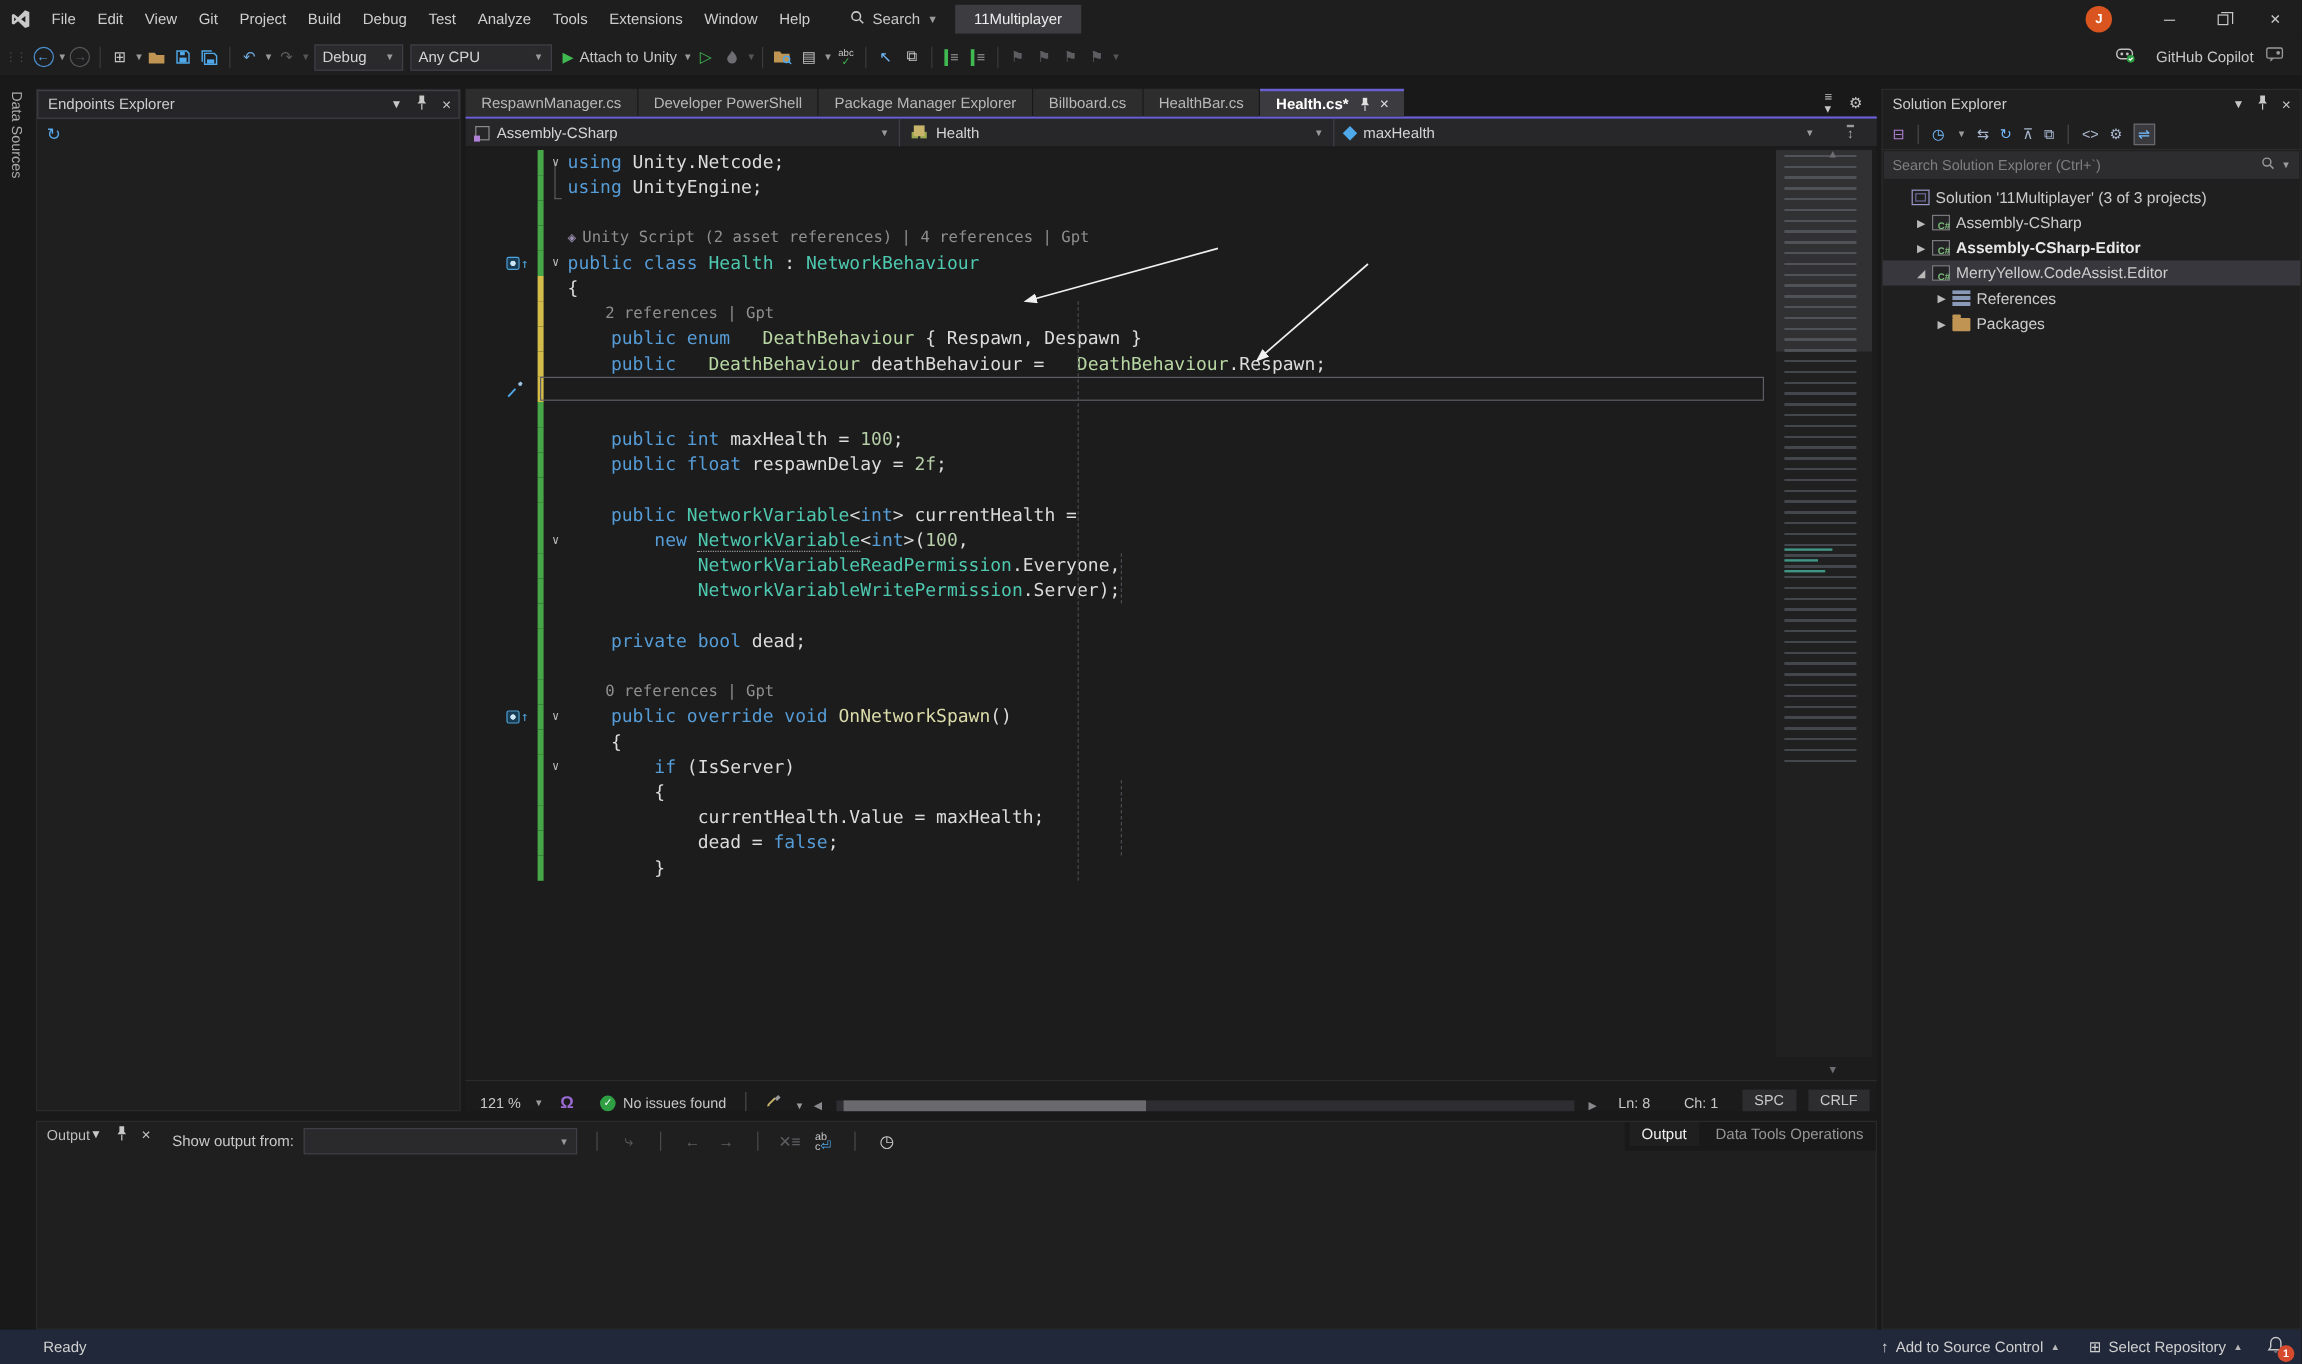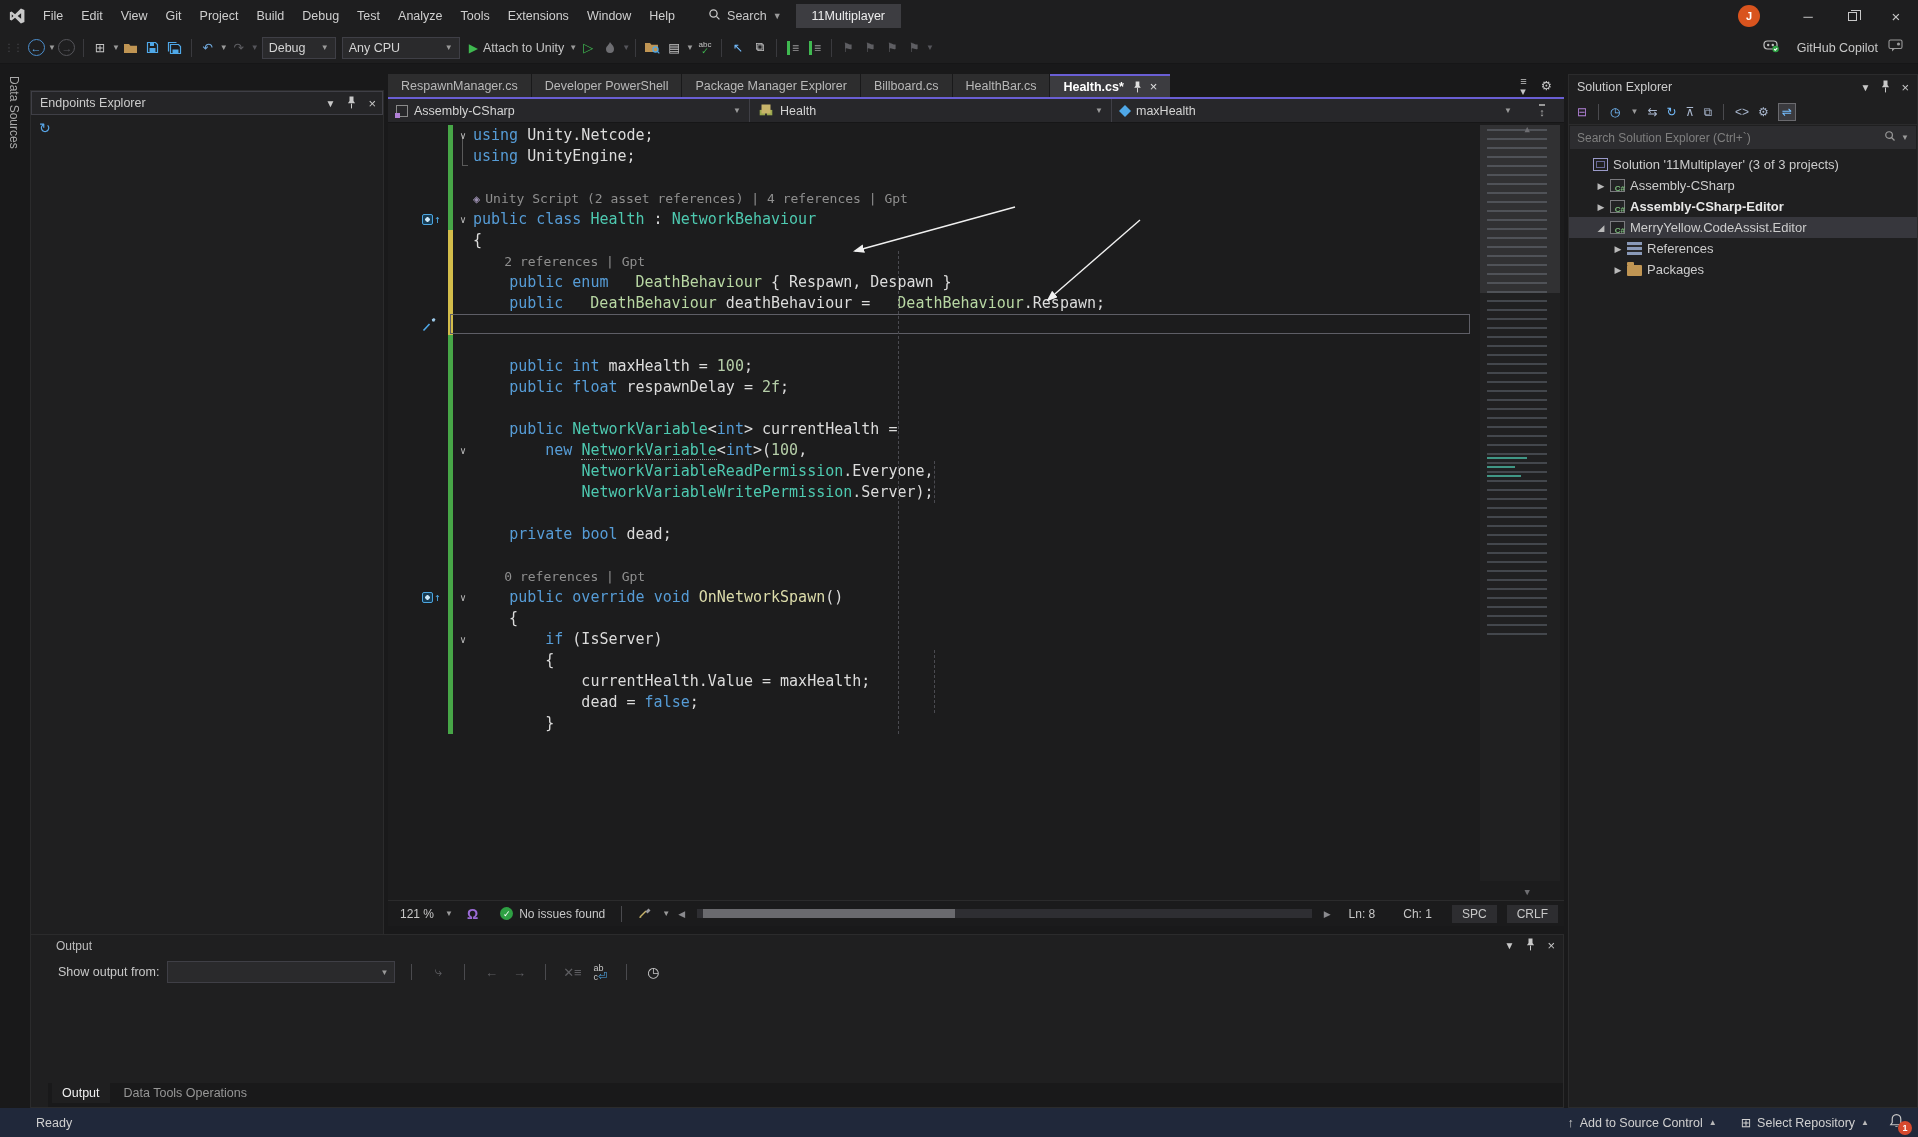--- a/index.html
+++ b/index.html
@@ -56,21 +56,21 @@
   
   .main{position:absolute;left:0;top:64px;width:1918px;height:1044px;background:var(--dock);}
   .left-rail{position:absolute;left:0;top:0;width:30px;height:100%;}
   .vtext{position:absolute;top:12px;left:7px;writing-mode:vertical-rl;font-size:12px;color:#ABABAB;}
 
   
   .toolwin{position:absolute;background:var(--panel);border:1px solid #2B2B2C;}
   .tw-header{height:24px;display:flex;align-items:center;padding:0 6px 0 8px;font-size:12.5px;color:#CCC;
     border:1px solid var(--border);background:#252527;}
   .tw-hicons{margin-left:auto;display:flex;align-items:center;gap:12px;color:#C8C8C8;font-size:10px;}
-  .endpoints{left:30px;top:26px;width:354px;height:852px;}
+  .endpoints{left:30px;top:10px;width:354px;height:852px;}
   .ep-toolbar{height:26px;display:flex;align-items:center;padding-left:8px;}
   .refresh-blue{color:#58A6E8;font-size:14px;}
 
   
   .editor-group{position:absolute;left:388px;top:10px;width:1176px;height:852px;display:flex;
     flex-direction:column;background:var(--editor);}
   .tabstrip{height:25px;display:flex;border-bottom:2px solid var(--purple);background:var(--dock);font-size:12.5px;justify-content:space-between;}
   .tab{display:flex;align-items:center;padding:0 13px;background:var(--tab);color:#B8B8B8;margin-right:1px;cursor:default;}
   .tab.active{background:var(--tabactive);color:#FFFFFF;font-weight:bold;border-top:2px solid var(--purple);}
   .tab-pin{margin-left:9px;display:flex;align-items:center;}
@@ -109,37 +109,37 @@
   .guide{position:absolute;width:0;border-left:1px dashed #4A4A50;}
   .using-bracket{position:absolute;left:74px;top:12px;width:6px;height:31px;
     border-left:1px solid #5A5A5A;border-bottom:1px solid #5A5A5A;}
   .minimap{position:absolute;right:4px;top:2px;width:80px;height:756px;background:#202021;}
   .mm-lines{position:absolute;left:7px;top:4px;width:60px;height:510px;
     background:repeating-linear-gradient(to bottom, rgba(150,162,178,.30) 0 2px, transparent 2px 9px);}
   .mm-viewport{position:absolute;left:0;right:0;top:0;height:168px;background:rgba(140,140,150,.16);}
   .mm-green{position:absolute;left:7px;width:40px;height:2px;background:#4EC9B0;opacity:.7;}
   .scroll-arrow{position:absolute;right:34px;color:#6E6E72;font-size:9px;}
 
-  .editor-statusbar{height:26px;display:flex;align-items:center;background:#1B1B1C;border-top:1px solid #2B2B2C;
+  .editor-statusbar{height:26px;display:flex;align-items:flex-end;background:#1B1B1C;border-top:1px solid #2B2B2C;
     font-size:12px;color:#C8C8C8;padding:0 6px;gap:8px;}
   .zoom-box{display:flex;align-items:center;gap:10px;padding:0 6px;}
   .omega{color:#9B6BD6;font-size:14px;font-weight:bold;}
   .issues{display:flex;align-items:center;gap:6px;margin-left:14px;}
   .chk-circle{width:13px;height:13px;border-radius:50%;background:#2EA043;color:#fff;font-size:9px;
     display:flex;align-items:center;justify-content:center;}
   .vdiv{width:1px;height:16px;background:#4A4A4E;margin:0 8px;}
   .hscroll{flex:1;height:9px;background:#2E2E32;position:relative;margin:0 4px;}
   .hthumb{position:absolute;left:1%;top:0;height:100%;width:41%;background:#6A6A6E;}
   .sb-arrow{color:#8A8A8E;font-size:9px;}
   .lnch{padding:0 10px;}
   .sb-chipbox{background:#2D2D30;padding:2px 10px;margin-left:2px;}
 
   
   .output{left:30px;top:870px;width:1534px;height:174px;background:var(--panel);border:1px solid #2B2B2C;
-    display:flex;flex-direction:column;padding-left:17px;}
+    display:flex;flex-direction:row;}
   .out-header{height:21px;display:flex;align-items:center;font-size:12px;color:#BDBDBD;padding:0 8px;}
   .out-toolbar{height:32px;display:flex;align-items:center;padding:0 10px;font-size:12.5px;gap:8px;}
   .out-combo{width:228px;height:22px;background:#2A2A2C;border:1px solid var(--border);display:flex;
     align-items:center;padding:0 6px;}
   .out-combo .caret{margin-left:auto;}
   .oi{display:inline-flex;align-items:center;justify-content:center;min-width:20px;color:#5E5E62;font-size:13px;}
   .oi.on{color:#C8C8C8;}
   .ww-ico{font-size:9px;color:#C8C8C8;line-height:8px;text-align:left;}
   .ww-ico .arr{color:#4FA8E8;font-size:11px;}
   .out-body{flex:1;}

